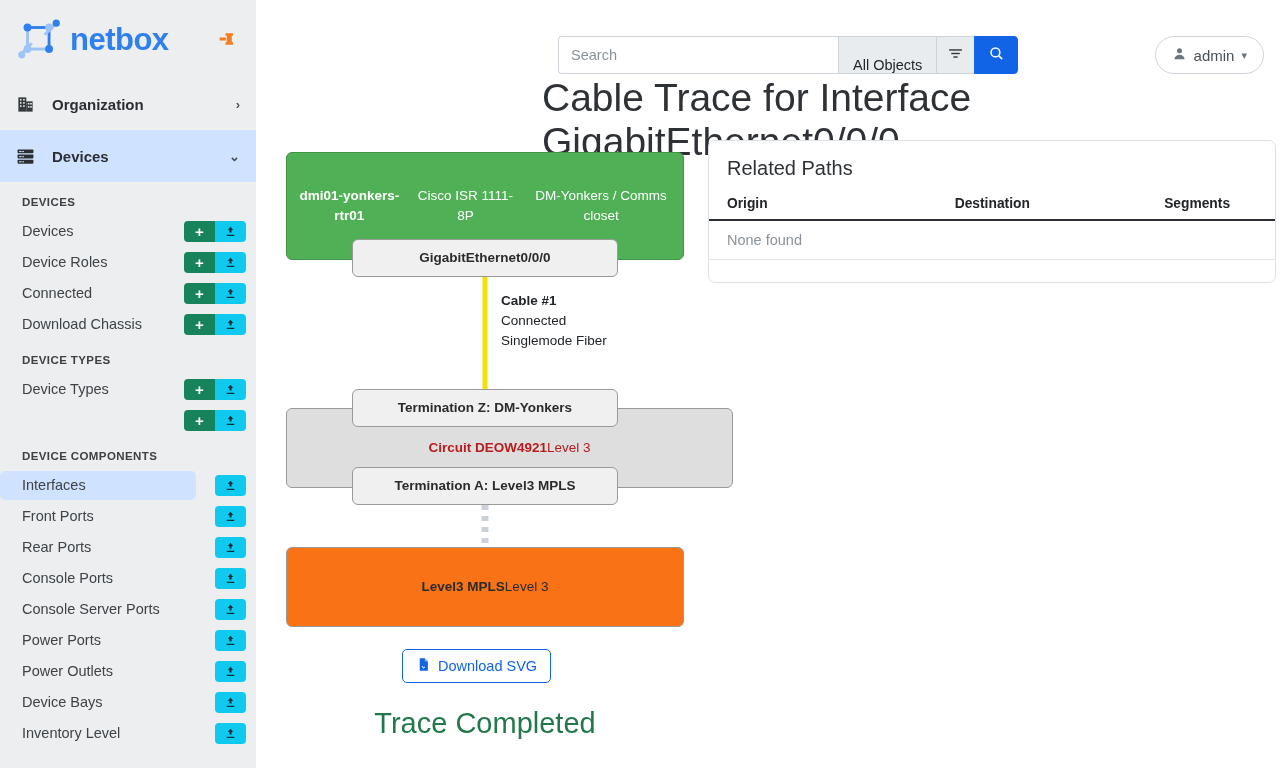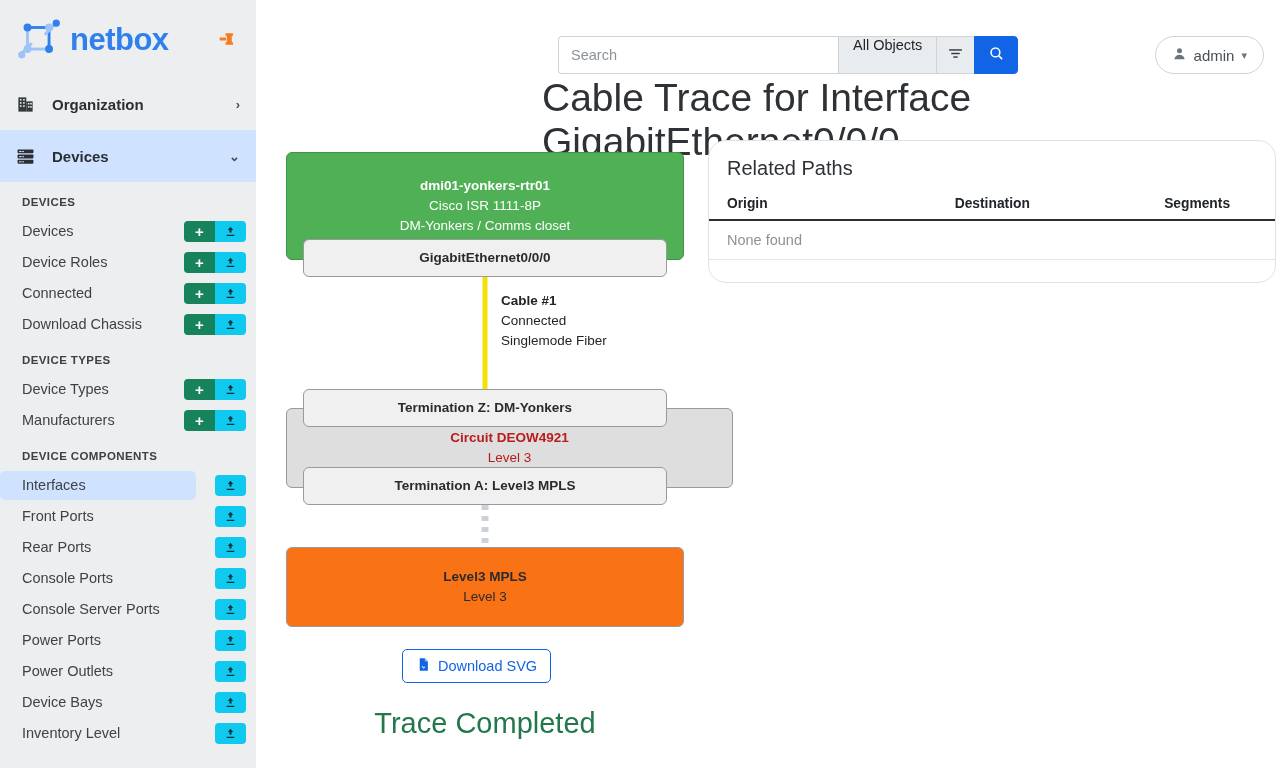--- a/index.html
+++ b/index.html
@@ -76,21 +76,21 @@
   }
   .search-wrap { display: flex; align-items: stretch; margin: 0 auto 0 274px; height: 38px; }
   .search-input {
     width: 280px; height: 38px; border: 1px solid #ced4da; border-right: none;
     border-radius: 4px 0 0 4px; padding: 0 12px; font-size: 14.5px;
     color: #212529; outline: none; background: #fff;
     font-family: "Liberation Sans", sans-serif;
   }
   .search-input::placeholder { color: #8b9299; }
   .obj-select {
-    display:flex; align-items:flex-start; padding: 0 14px; height: 38px;
+    display:flex; align-items:flex-end; padding: 0 14px; height: 38px;
     background: #e9ecef; border: 1px solid #ced4da; border-right: none;
     font-size: 14.5px; color: #212529; cursor: pointer;
   }
   .filter-btn {
     display:flex; align-items:center; justify-content:center; width: 38px; height: 38px;
     background: #e9ecef; border: 1px solid #ced4da; border-right: none; cursor: pointer;
   }
   .search-btn {
     display:flex; align-items:center; justify-content:center; width: 44px; height: 38px;
     background: #1264e6; border: 1px solid #1264e6; border-radius: 0 4px 4px 0; cursor: pointer;
@@ -106,31 +106,31 @@
     font-size: 39px; font-weight: 400; color: #2e3236;
     padding: 6px 0 0 18px; margin: 0 0 0 256px;
     position: absolute; top: 70px; left: 0;
   }
   .content { position: absolute; top: 126px; left: 0; right: 0; bottom: 0; }
 
   
   .trace-col { position: absolute; left: 18px; top: 26px; width: 398px; }
   .node {
     border: 1px solid #999; border-radius: 6px;
-    display: flex; flex-direction: column; align-items: center; justify-content: center;
+    display: flex; flex-direction: row; align-items: center; justify-content: center;
     text-align: center;
   }
   .node .t1 { font-weight: 700; font-size: 13.5px; line-height: 20px; }
   .node .t2 { font-size: 13.5px; line-height: 20px; text-align: center; }
   .node-device {
     width: 398px; height: 108px; background: #4fb055; border-color: #3f9446;
     color: #fff; position: relative; z-index: 1;
   }
   .node-term {
-    width: 364px; height: 38px; background: #f0f0f0; border-color: #9a9a9a;
+    width: 266px; height: 38px; background: #f0f0f0; border-color: #9a9a9a;
     color: #2b2b2b; margin: -21px auto 0 auto; position: relative; z-index: 3;
   }
   .node-circuit {
     width: 447px; height: 80px; background: #dededf; border-color: #9a9a9a;
     color: #b91c1c; margin: -19px auto 0 auto; position: relative; z-index: 1;
   }
   .node-provider {
     width: 398px; height: 80px; background: #f97316; border-color: #9a9a9a;
     color: #2b2b2b; position: relative; z-index: 1;
   }
@@ -158,21 +158,21 @@
     padding: 7px 13px; margin: 22px 0 0 116px; cursor: pointer;
   }
   .trace-status {
     text-align: center; width: 398px; margin-top: 24px;
     font-size: 29px; color: #22784b;
   }
 
   
   .card {
     position: absolute; left: 440px; top: 14px; width: 568px;
-    border: 1px solid #dfe2e5; border-radius: 18px; background: #fff;
+    border: 1px solid #dfe2e5; border-radius: 7px; background: #fff;
   }
   .card-title { font-size: 20px; color: #2e3236; padding: 16px 18px 10px 18px; }
   .tbl { width: 100%; border-collapse: collapse; }
   .tbl th {
     text-align: left; font-size: 13.8px; font-weight: 700; color: #212529;
     padding: 6px 8px 8px 8px; border-bottom: 2px solid #2b2f33;
   }
   .tbl th:first-child { padding-left: 18px; }
   .tbl td {
     font-size: 14.5px; color: #8b9299; padding: 11px 8px;
@@ -321,21 +321,20 @@
         <span class="mini-btn add">+</span>
         <span class="mini-btn imp">
           <svg viewBox="0 0 24 24" width="13" height="13" fill="#04303a">
               <path d="M12 3l5 6h-3v5h-4V9H7zM5 18h14v2.5H5z"></path>
             </svg>
         </span>
       </span>
     </div>
 
     <div class="nav-item">
-      <span class="label">Manufacturers</span>
       <span class="btn-group">
         <span class="mini-btn add">+</span>
         <span class="mini-btn imp">
           <svg viewBox="0 0 24 24" width="13" height="13" fill="#04303a">
               <path d="M12 3l5 6h-3v5h-4V9H7zM5 18h14v2.5H5z"></path>
             </svg>
         </span>
       </span>
     </div>
 

